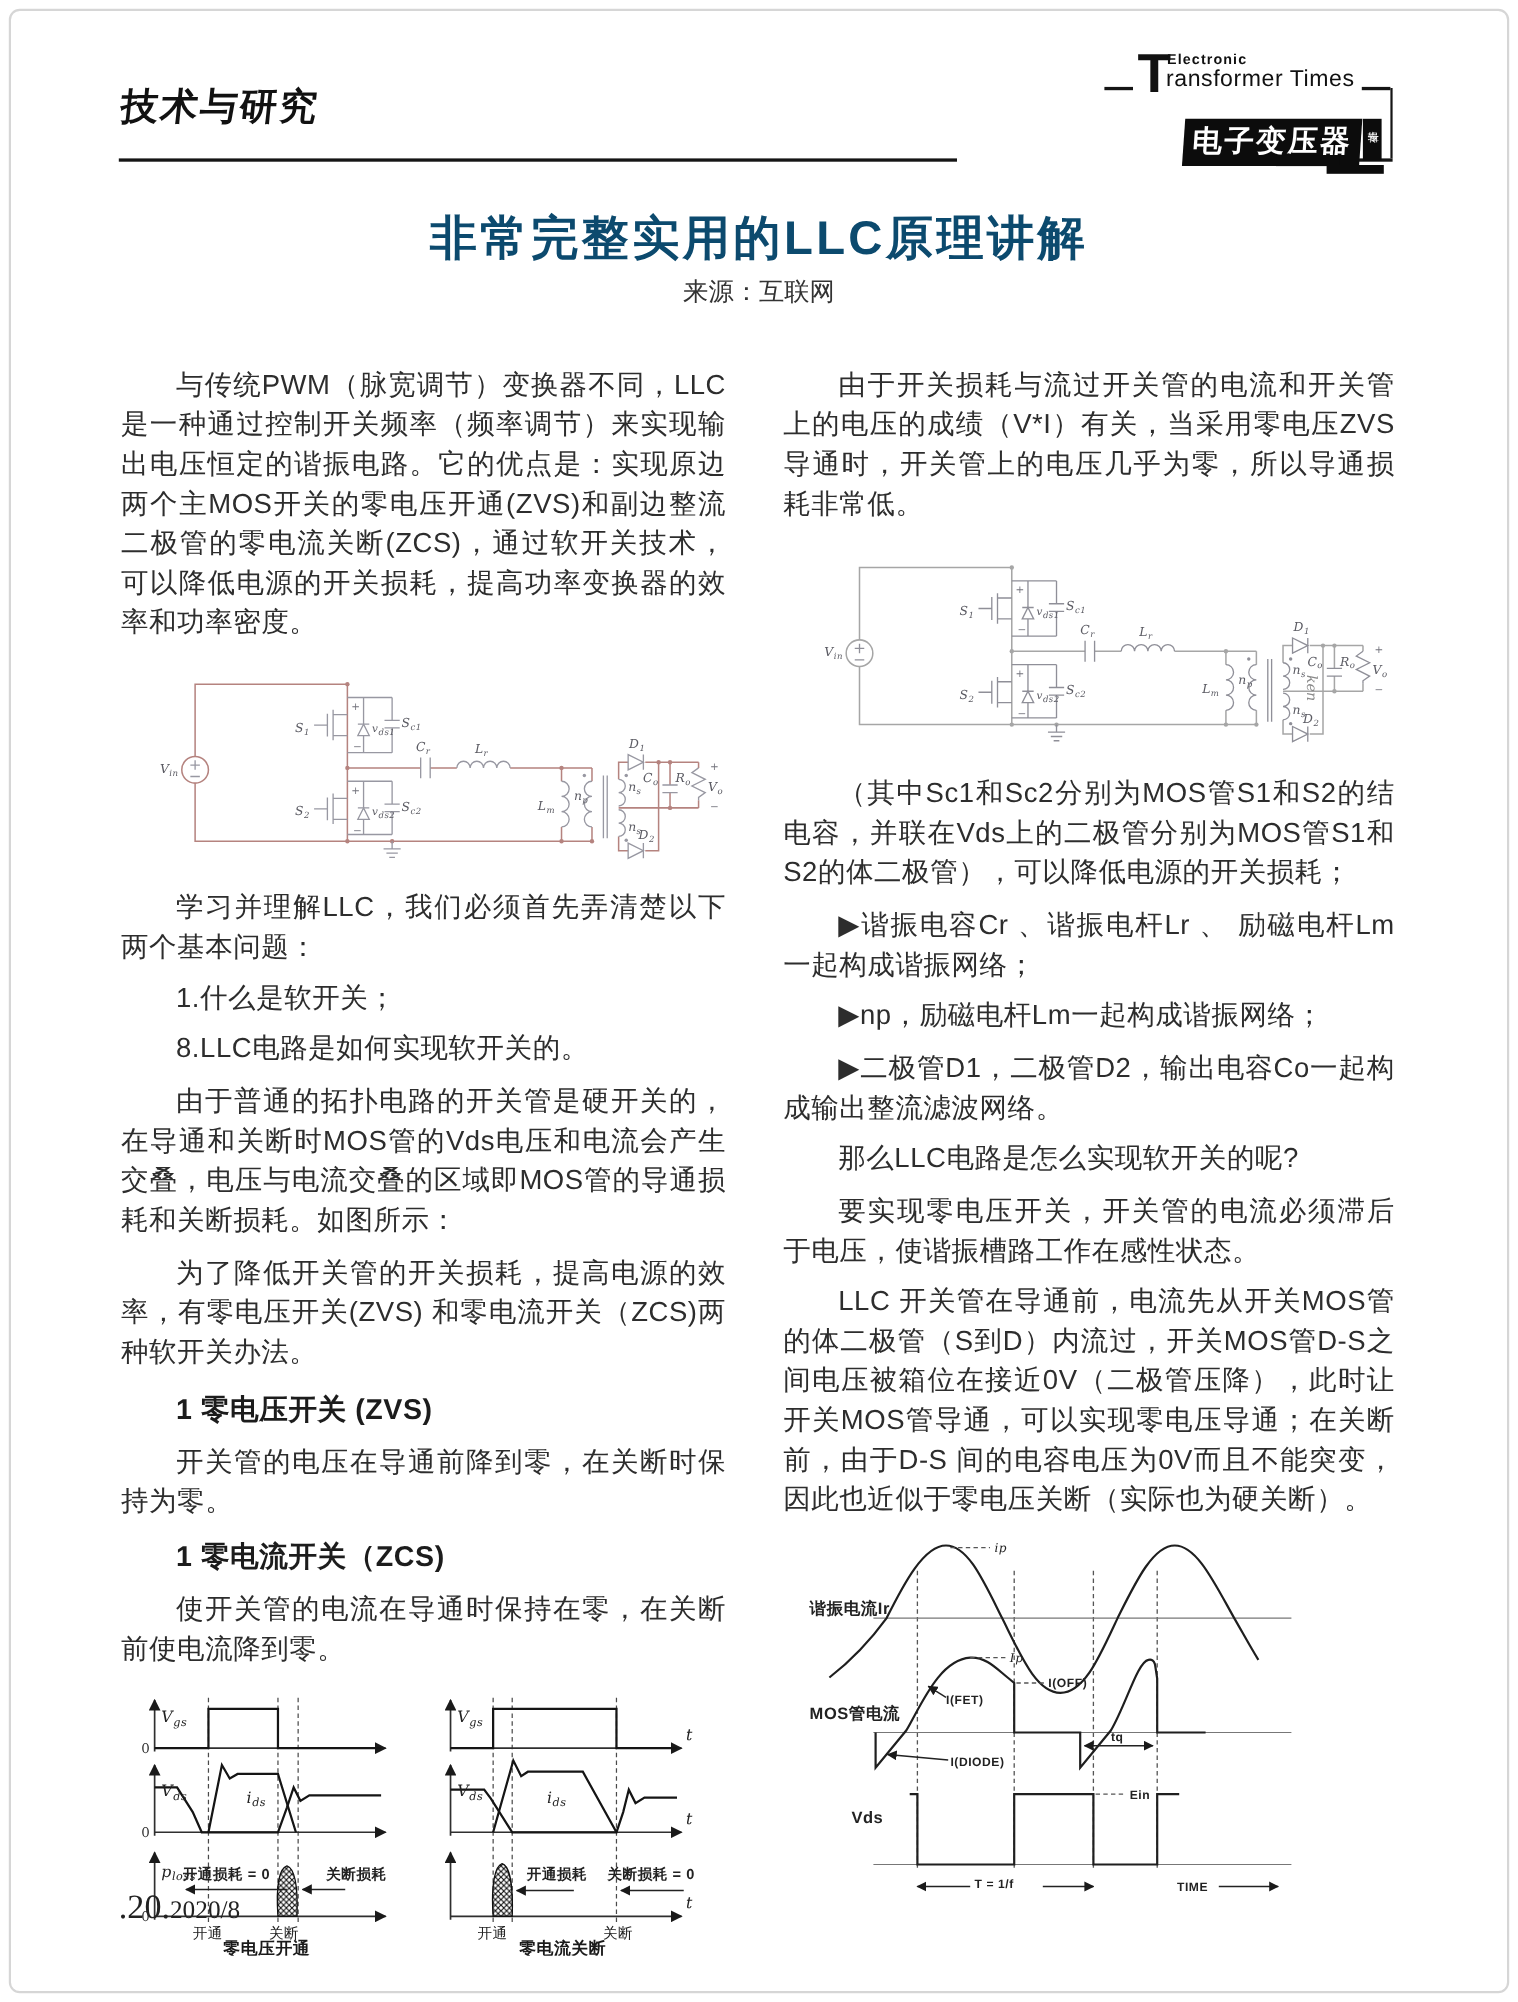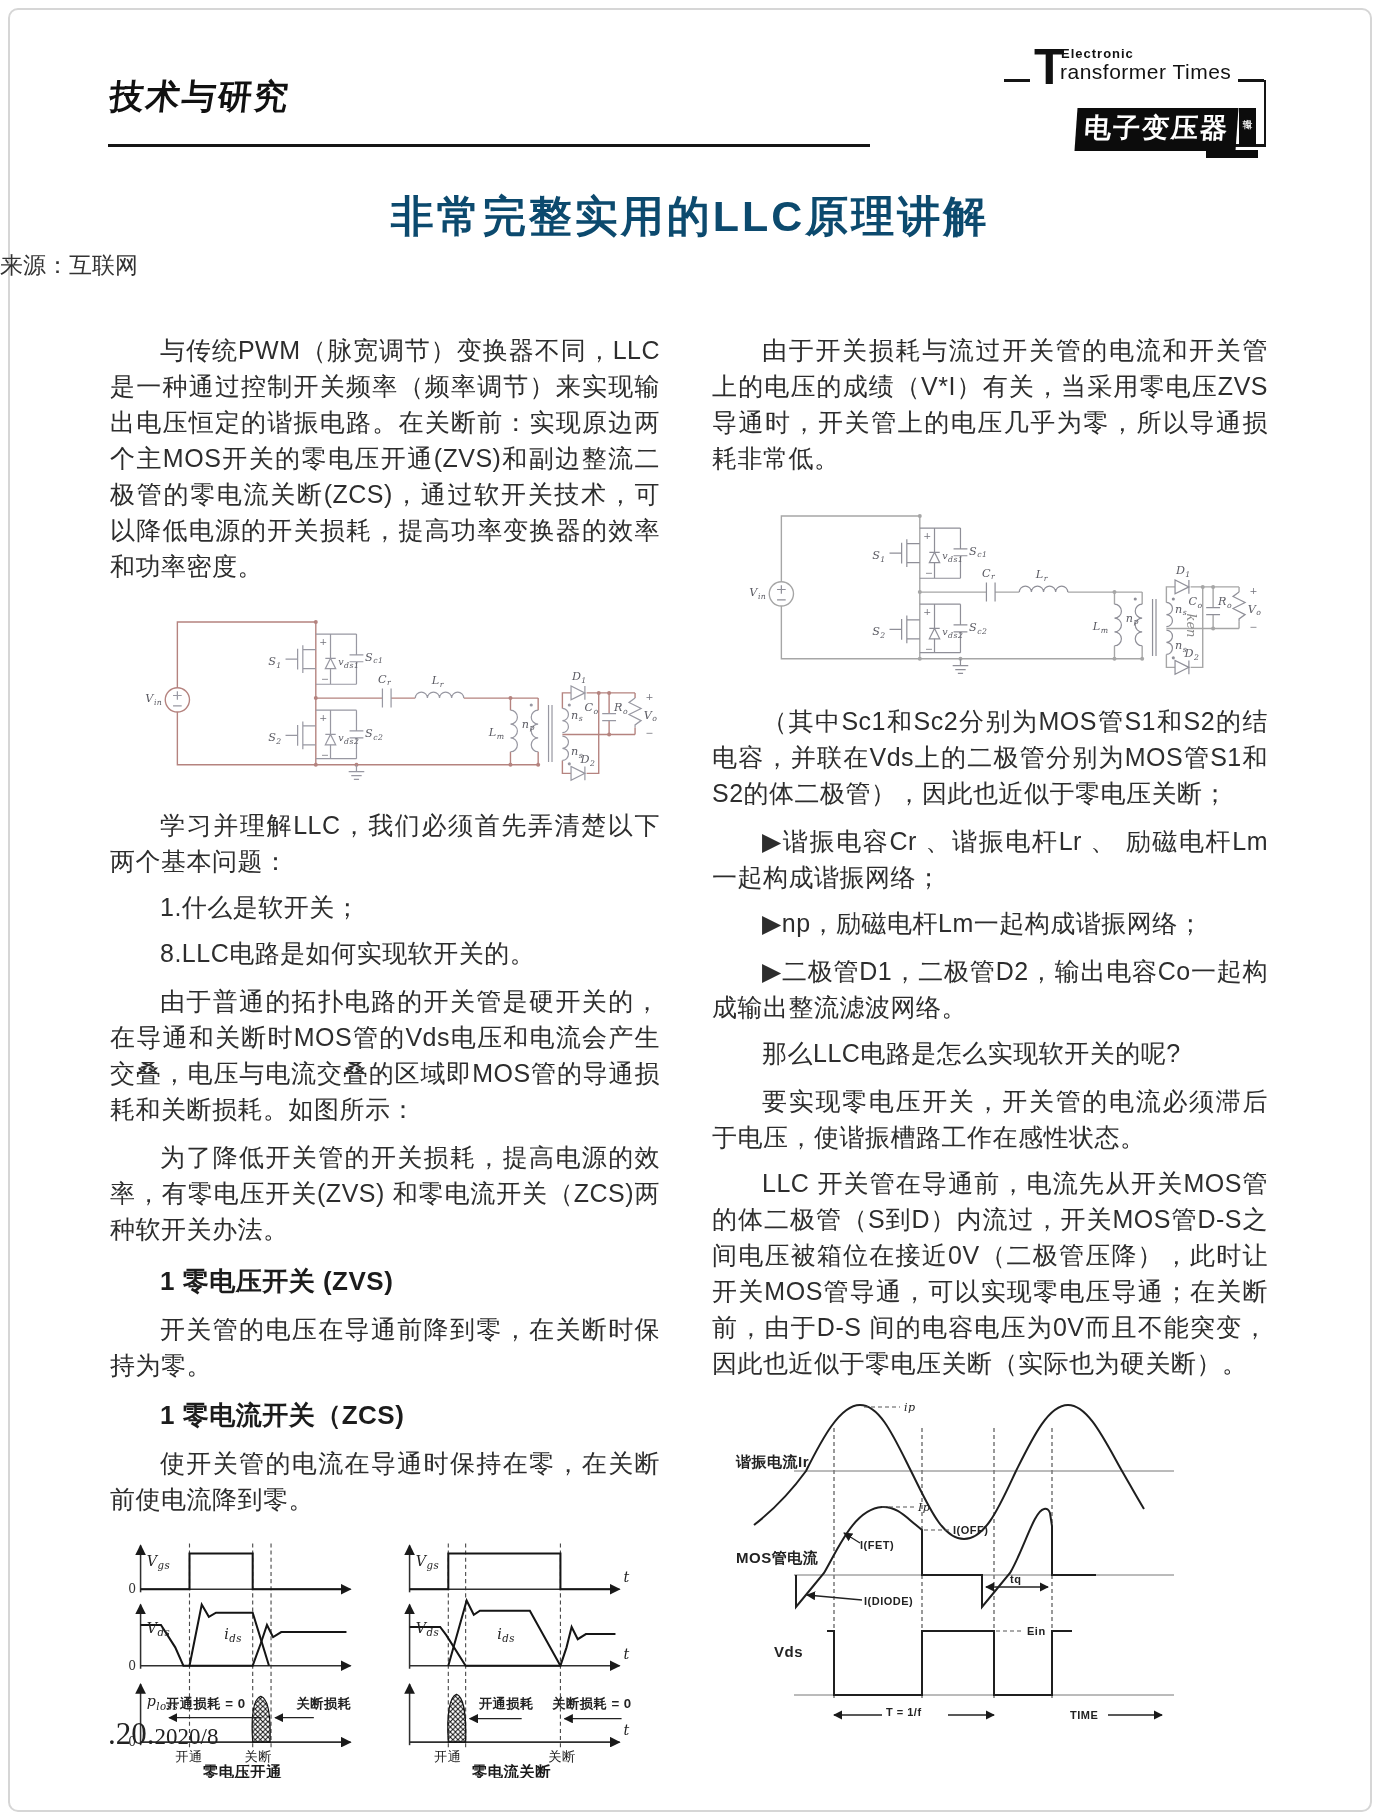--- a/index.html
+++ b/index.html
@@ -25,21 +25,21 @@
                 letter-spacing:2px;padding:2px 8px 5px 8px;transform:skewX(-4deg);}
   .cn-logo-suffix{display:inline-block;vertical-align:top;background:#0c0c0c;color:#fff;font-size:10px;
                   line-height:11px;padding:3px 3px;margin-left:2px;height:32px;writing-mode:vertical-rl;}
   .cn-step{position:absolute;background:#0c0c0c;}
   .cn-step.s1{left:1160px;top:141px;width:58px;height:10px;}
   .cn-step.s2{left:1206px;top:150px;width:52px;height:8px;}
 
   
   .article-title{position:absolute;left:0;right:0;top:188px;text-align:center;
                  font-size:43px;font-weight:bold;letter-spacing:3px;color:#0c4a6e;}
-  .article-source{position:absolute;left:0;right:0;top:250px;text-align:left;font-size:23px;color:#333;}
+  .article-source{position:absolute;left:0;right:0;top:250px;text-align:center;font-size:23px;color:#333;}
 
   
   .col{position:absolute;top:332px;font-size:25px;line-height:36px;text-align:justify;
        letter-spacing:0.5px;color:#2d2d2d;}
   .col-left{left:110px;width:550px;}
   .col-right{left:712px;width:556px;}
   .col p{margin:0 0 12px 0;text-indent:2em;}
   .col p.mb10{margin-bottom:10px;} .col p.mb14{margin-bottom:14px;} .col p.mb16{margin-bottom:16px;}
   .subhead{font-size:26px;font-weight:bold;color:#1c1c1c;margin:12px 0 12px 0;padding-left:50px;}
   .fig-wrap{margin:2px 0 12px 0;}
@@ -150,21 +150,21 @@
   <div class="cn-logo">
     <span class="cn-logo-main">电子变压器</span><span class="cn-logo-suffix">专辑</span>
   </div>
   <div class="cn-step s1"></div>
   <div class="cn-step s2"></div>
 
   <div class="article-title">非常完整实用的LLC原理讲解</div>
   <div class="article-source">来源：互联网</div>
 
   <div class="col col-left">
-    <p>与传统PWM（脉宽调节）变换器不同，LLC是一种通过控制开关频率（频率调节）来实现输出电压恒定的谐振电路。在关断前：实现原边两个主MOS开关的零电压开通(ZVS)和副边整流二极管的零电流关断(ZCS)，通过软开关技术，可以降低电源的开关损耗，提高功率变换器的效率和功率密度。</p>
+    <p>与传统PWM（脉宽调节）变换器不同，LLC是一种通过控制开关频率（频率调节）来实现输出电压恒定的谐振电路。它的优点是：实现原边两个主MOS开关的零电压开通(ZVS)和副边整流二极管的零电流关断(ZCS)，通过软开关技术，可以降低电源的开关损耗，提高功率变换器的效率和功率密度。</p>
 
     <div class="fig-wrap" style="margin-left:28px;">
       <svg class="circuit c-red" width="520" height="199" viewBox="0 0 600 230">
         <use href="#llc-wires" class="wires"></use>
         <use href="#llc-comps" class="comps"></use>
         <g>
           <text class="clab" x="8" y="123"><tspan>V</tspan><tspan class="sub" dy="3">in</tspan></text>
           <text class="clab" x="150" y="80"><tspan>S</tspan><tspan class="sub" dy="3">1</tspan></text>
           <text class="sign" x="209" y="57">+</text>
           <text class="clab" x="231" y="80" style="font-size:11px"><tspan>v</tspan><tspan class="sub" dy="3">ds1</tspan></text>
@@ -294,21 +294,21 @@
           <text class="clab" x="511" y="193"><tspan>D</tspan><tspan class="sub" dy="3">2</tspan></text>
           <text class="clab" x="532" y="133" text-anchor="end"><tspan>C</tspan><tspan class="sub" dy="3">o</tspan></text>
           <text class="clab" x="566" y="133" text-anchor="end"><tspan>R</tspan><tspan class="sub" dy="3">o</tspan></text>
           <text class="sign" x="586" y="120">+</text>
           <text class="clab" x="584" y="142"><tspan>V</tspan><tspan class="sub" dy="3">o</tspan></text>
           <text class="sign" x="586" y="162">−</text>
         </g>
       </svg>
     </div>
 
-    <p>（其中Sc1和Sc2分别为MOS管S1和S2的结电容，并联在Vds上的二极管分别为MOS管S1和S2的体二极管），因此也近似于零电压关断；</p>
+    <p>（其中Sc1和Sc2分别为MOS管S1和S2的结电容，并联在Vds上的二极管分别为MOS管S1和S2的体二极管），可以降低电源的开关损耗；</p>
     <p class="mb10">▶谐振电容Cr 、谐振电杆Lr 、 励磁电杆Lm一起构成谐振网络；</p>
     <p>▶np，励磁电杆Lm一起构成谐振网络；</p>
     <p class="mb10">▶二极管D1，二极管D2，输出电容Co一起构成输出整流滤波网络。</p>
     <p>那么LLC电路是怎么实现软开关的呢?</p>
     <p class="mb10">要实现零电压开关，开关管的电流必须滞后于电压，使谐振槽路工作在感性状态。</p>
     <p>LLC 开关管在导通前，电流先从开关MOS管的体二极管（S到D）内流过，开关MOS管D-S之间电压被箱位在接近0V（二极管压降），此时让开关MOS管导通，可以实现零电压导通；在关断前，由于D-S 间的电容电压为0V而且不能突变，因此也近似于零电压关断（实际也为硬关断）。</p>
 
     <div class="fig-wrap" style="margin-left:22px;">
       <svg width="470" height="340" viewBox="0 0 470 340">
         <path class="f3-dash" d="M100,35 V308 M188,35 V308 M260,35 V308 M318,35 V308"></path>

